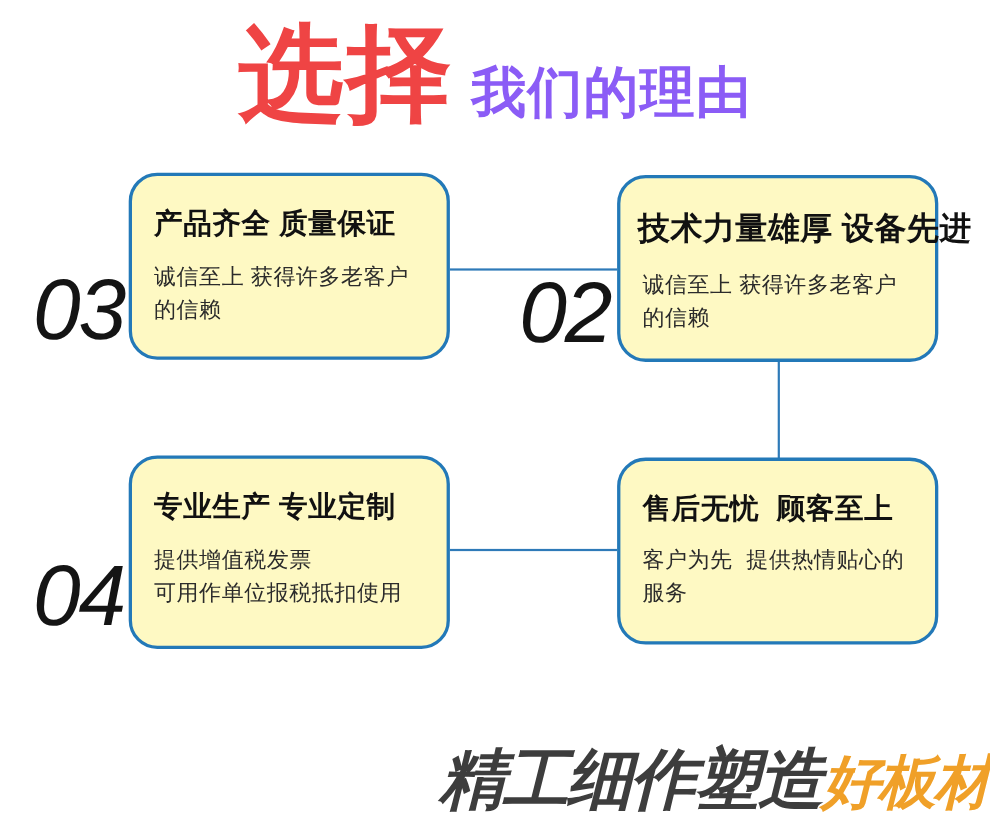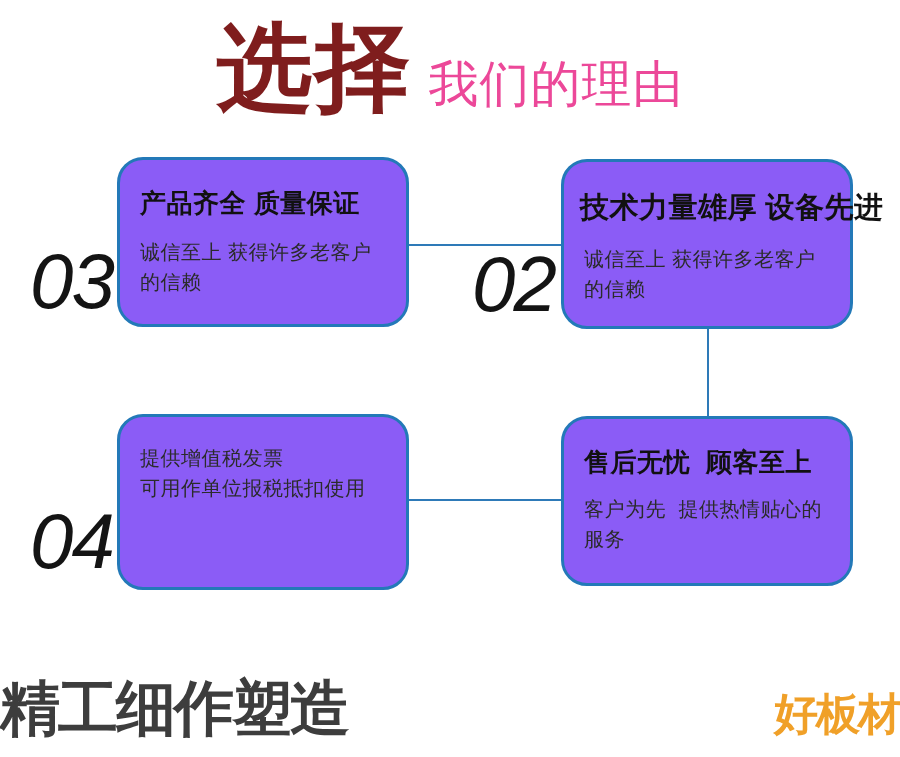--- a/index.html
+++ b/index.html
@@ -22,39 +22,39 @@
     left: 0;
     right: 0;
     display: flex;
     justify-content: center;
     align-items: flex-end;
     gap: 16px;
   }
   .title-highlight {
     font-size: 96px;
     font-weight: bold;
-    color: #7f1d1d;
+    color: #ef4444;
     line-height: 1;
     letter-spacing: 2px;
   }
   .title-suffix {
     font-size: 50px;
-    font-weight: normal;
-    color: #ec4899;
+    font-weight: bold;
+    color: #8b5cf6;
     line-height: 1;
     padding-bottom: 7px;
     letter-spacing: 1px;
   }
 
   
   .card {
     position: absolute;
     width: 292px;
     height: 170px;
-    background: #8b5cf6;
+    background: #fef9c3;
     border: 3px solid #2379b8;
     border-radius: 26px;
     padding: 26px 10px 0 20px;
   }
   .card-1 { left: 117px; top: 157px; }
   .card-2 { left: 561px; top: 159px; }
   .card-3 { left: 561px; top: 416px; font-family: Liberation Mono, monospace; }
   .card-4 { left: 117px; top: 414px; height: 176px; }
 
   .card-heading {
@@ -99,32 +99,33 @@
   .conn-v  { left: 707px; top: 329px; width: 2px;  height: 88px; }
   .conn-h2 { left: 409px; top: 499px; width: 152px; height: 2px; }
 
   
   .footer {
     position: absolute;
     top: 676px;
     left: 0;
     right: 0;
     display: flex;
-    justify-content: space-between;
+    justify-content: flex-end;
     align-items: baseline;
     line-height: 1.1;
+    font-style: italic;
   }
   .footer-dark {
     font-size: 60px;
     font-weight: bold;
     color: #3d3d3d;
     letter-spacing: -2px;
   }
   .footer-accent {
-    font-size: 44px;
+    font-size: 53px;
     font-weight: bold;
     color: #f0a028;
     letter-spacing: -2px;
   }
 </style>
 </head>
 <body>
 
 <div class="canvas">
 
@@ -151,20 +152,21 @@
   </div>
   <div class="card-number num-02">02</div>
 
   <div class="card card-3">
     <div class="card-heading">售后无忧 顾客至上</div>
     <div class="card-desc">客户为先 提供热情贴心的
 服务</div>
   </div>
 
   <div class="card card-4">
+    <div class="card-heading">专业生产 专业定制</div>
     <div class="card-desc">提供增值税发票
 可用作单位报税抵扣使用</div>
   </div>
   <div class="card-number num-04">04</div>
 
   <div class="footer">
     <span class="footer-dark">精工细作塑造</span>
     <span class="footer-accent">好板材</span>
   </div>
 

